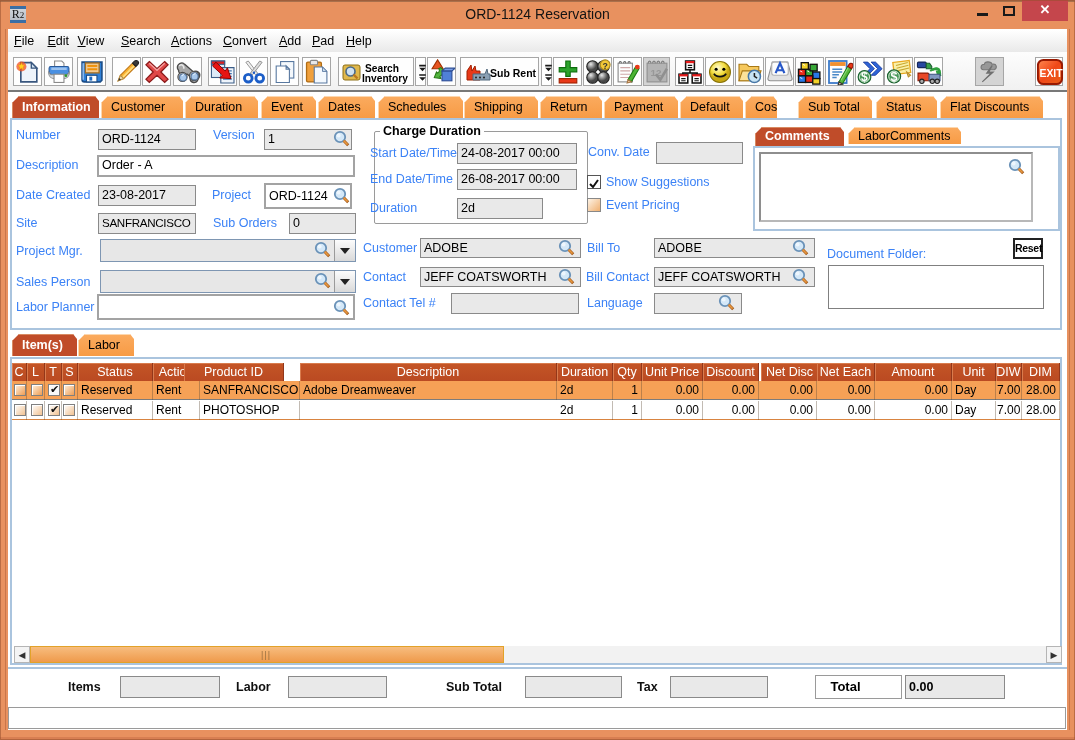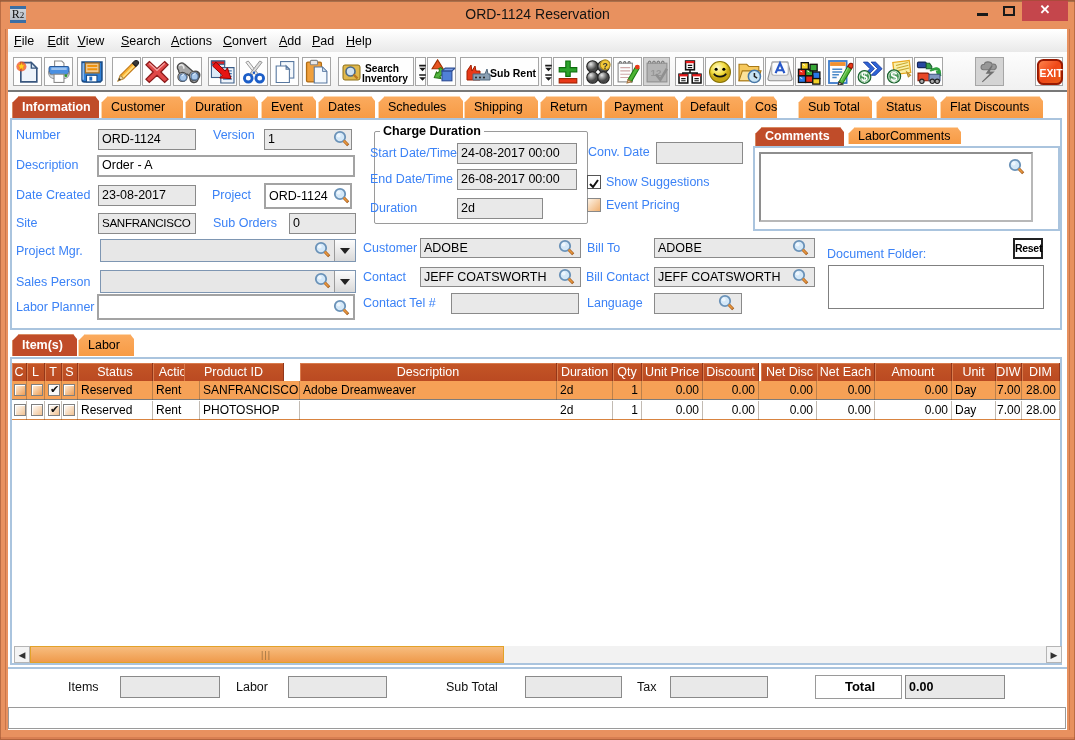--- a/index.html
+++ b/index.html
@@ -25,21 +25,21 @@
 .tbtn { position:absolute; top:5px; height:29px; width:29px; background:#fefefe; border:1px solid #a6a6a6; }
 .tbtn svg { position:absolute; left:2px; top:2px; } .tbtn:not(.wide) svg { transform:scale(1.1); }
 .tbtn.wide svg { left:3px; top:3px; }
 .tbtn.gray { background:#d4d4d4; }
 .tab { position:absolute; height:22px; padding:0 10px; font-size:12.5px; line-height:23px; background:linear-gradient(#fbab5f,#f79b45); color:#000; clip-path:polygon(7px 0, calc(100% - 4px) 0, 100% 5px, 100% 100%, 0 100%, 0 7px); box-shadow:inset 1px 1px 0 #fdd7ae; }
 .tab.active { background:#c04c29; color:#fff; font-weight:bold; box-shadow:inset 1px 1px 0 #d88a62; }
 
 .bluepanel { border:2px solid #aac4de; background:#fff; }
 
 .lbl { position:absolute; font-size:12.5px; color:#3b82f6; white-space:nowrap; }
-.blbl { position:absolute; font-size:12.5px; font-weight:normal; color:#101010; white-space:nowrap; }
+.blbl { position:absolute; font-size:12.5px; font-weight:bold; color:#101010; white-space:nowrap; }
 .inp { position:absolute; background:#e9e9e9; border:1px solid #8a8a8a; font-size:12.5px; padding:2px 1px 0 3px; white-space:nowrap; overflow:hidden; }
 .winp { position:absolute; background:#fff; border:2px solid #a3a3a3; font-size:12.5px; padding:1px 0 0 3px; white-space:nowrap; overflow:hidden; }
 .combo { position:absolute; background:#e7e7e7; border:1px solid #7e96b2; }
 .combo .dd { position:absolute; right:0; top:0; bottom:0; width:21px; background:linear-gradient(#fcfcfc,#d9d9d9); border-left:1px solid #9a9a9a; }
 .combo .dd:after { content:""; position:absolute; left:5px; top:8px; border:5px solid transparent; border-top:6px solid #222; }
 .mag { position:absolute; width:18px; height:18px; }
 fieldset.grp { position:absolute; border:1px solid #9a9a9a; border-radius:2px; }
 fieldset.grp legend { font-size:12.5px; font-weight:bold; margin-left:5px; padding:0 3px; }
 .cb { position:absolute; width:14px; height:14px; border:1px solid #555; background:#fff; }
 .gh { position:absolute; top:0; height:18px; background:linear-gradient(#c45526,#ba4a22); color:#fff; font-size:12.5px; text-align:center; line-height:18px; border-right:1px solid #93371a; box-shadow:inset 1px 1px 0 #d97c4e; overflow:hidden; }
@@ -601,17 +601,17 @@
   </div>
   <div class="abs" id="footer">
     <div class="blbl" style="left:60px;top:11px">Items</div>
     <div class="inp" style="left:112px;top:7px;width:100px;height:22px"></div>
     <div class="blbl" style="left:228px;top:11px">Labor</div>
     <div class="inp" style="left:280px;top:7px;width:99px;height:22px"></div>
     <div class="blbl" style="left:438px;top:11px">Sub Total</div>
     <div class="inp" style="left:517px;top:7px;width:97px;height:22px"></div>
     <div class="blbl" style="left:629px;top:11px">Tax</div>
     <div class="inp" style="left:662px;top:7px;width:98px;height:22px"></div>
-    <div class="abs" style="left:807px;top:6px;width:87px;height:24px;background:#fff;border:1px solid #9a9a9a;font-weight:bold;font-size:12.5px;text-align:right;line-height:22px;padding-right:26px;font-size:13px">Total</div>
+    <div class="abs" style="left:807px;top:6px;width:87px;height:24px;background:#fff;border:1px solid #9a9a9a;font-weight:bold;font-size:12.5px;text-align:center;line-height:22px;padding-right:26px;font-size:13px">Total</div>
     <div class="inp" style="left:897px;top:6px;width:100px;height:24px;font-weight:bold;padding-top:4px">0.00</div>
   </div>
   <div class="abs" id="statusbar"></div>
 </div>
 
 </body></html>

